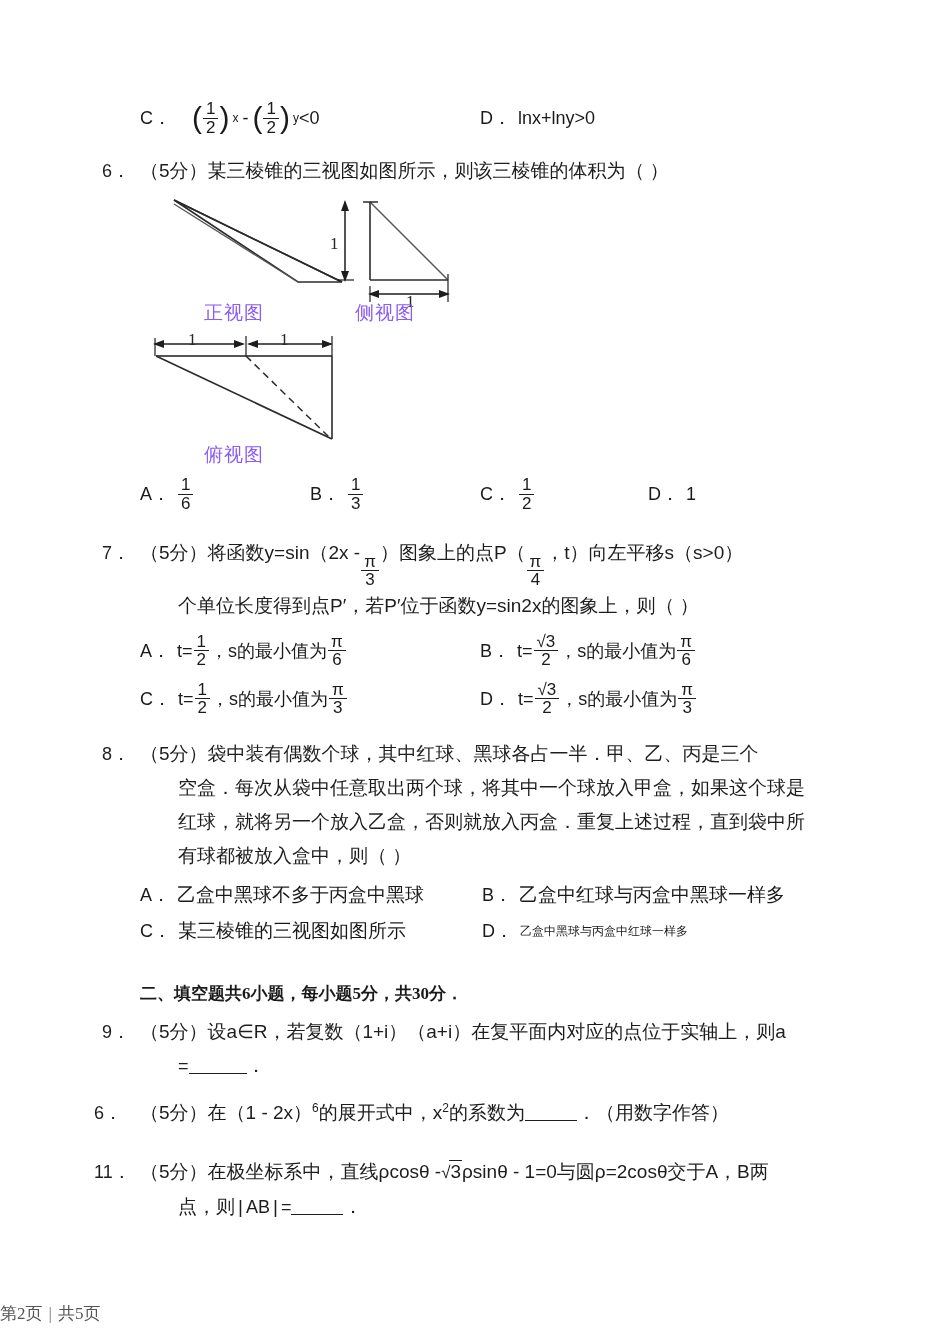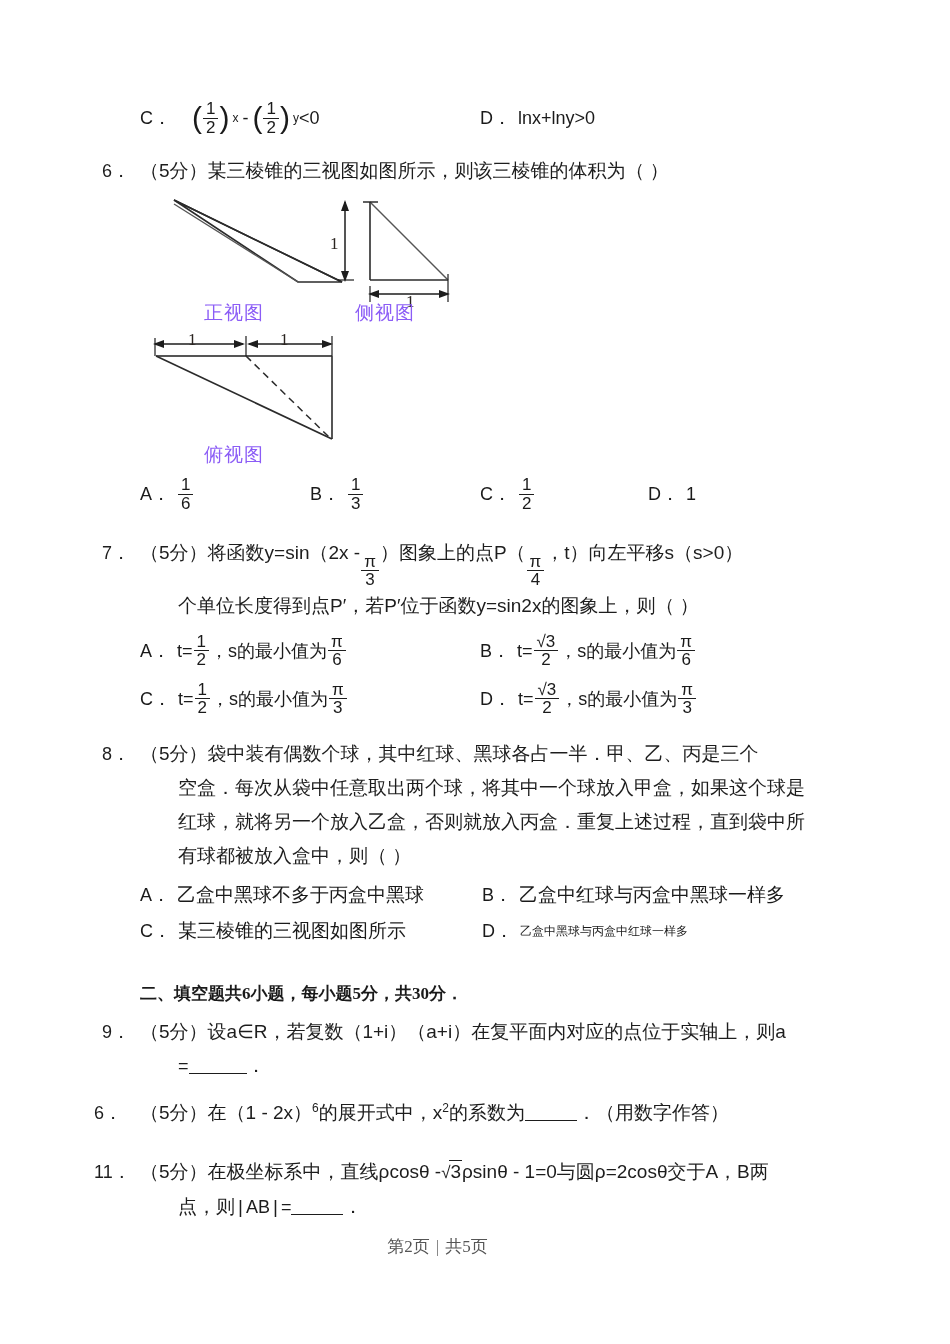--- a/index.html
+++ b/index.html
@@ -159,23 +159,22 @@
   .abs-bar {
     display: inline-block;
     padding: 0 3px;
     font-family: "Liberation Sans", sans-serif;
   }
 
   
   .footer {
     position: absolute;
     left: 0;
-    top: 1235px;
+    top: 1302px;
     width: 875px;
-    text-align: center;
     font-family: "Liberation Serif", "DejaVu Serif", serif;
     font-size: 17px;
     color: #555;
   }
   .footer .sep { margin: 0 6px; color: #777; }
 
   .indent {
     padding-left: 38px;
   }
 </style>

